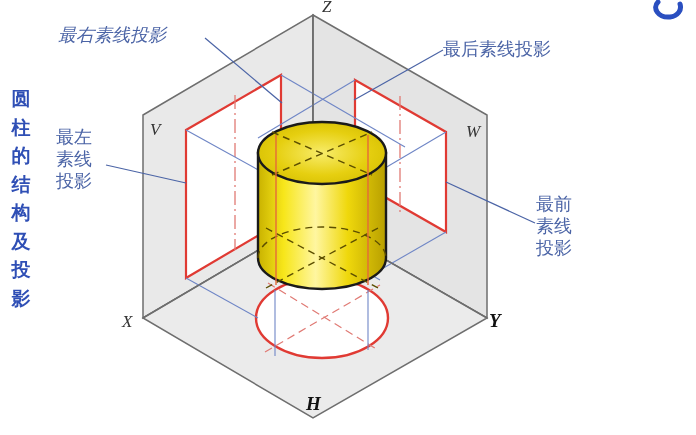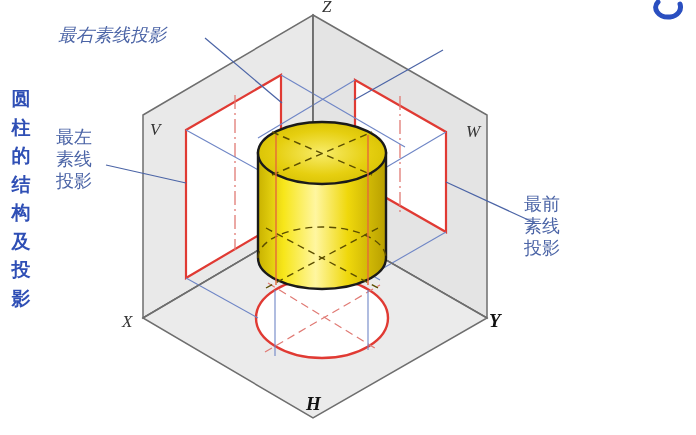--- a/index.html
+++ b/index.html
@@ -101,26 +101,27 @@
     <span>柱</span>
     <span>的</span>
     <span>结</span>
     <span>构</span>
     <span>及</span>
     <span>投</span>
     <span>影</span>
   </div>
 
   <div class="label" style="left:58px;top:24px;font-style:italic;">最右素线投影</div>
+  <div class="label" style="left:443px;top:38px;">最后素线投影</div>
   <div class="label stack" style="left:56px;top:126px;">
     <span>最左</span>
     <span>素线</span>
     <span>投影</span>
   </div>
-  <div class="label stack" style="left:524px;top:193px;">
+  <div class="label stack" style="left:536px;top:193px;">
     <span>最前</span>
     <span>素线</span>
     <span>投影</span>
   </div>
 
   <div class="axis" style="left:322px;top:-3px;">Z</div>
   <div class="axis" style="left:122px;top:312px;">X</div>
   <div class="axis bold" style="left:489px;top:310px;">Y</div>
   <div class="axis" style="left:150px;top:120px;">V</div>
   <div class="axis" style="left:466px;top:122px;">W</div>

